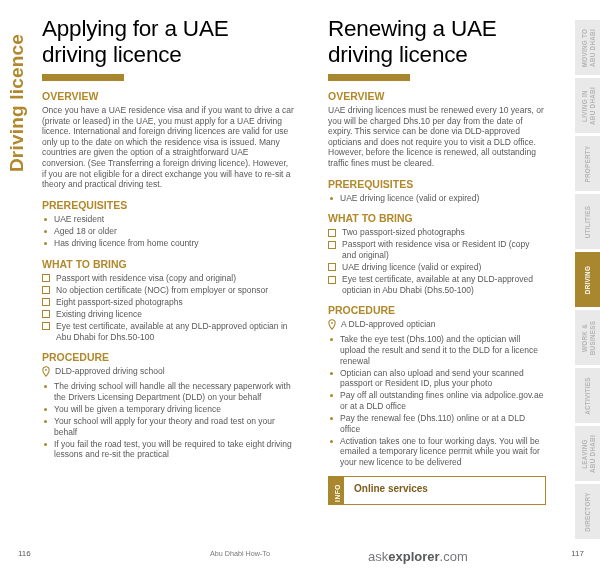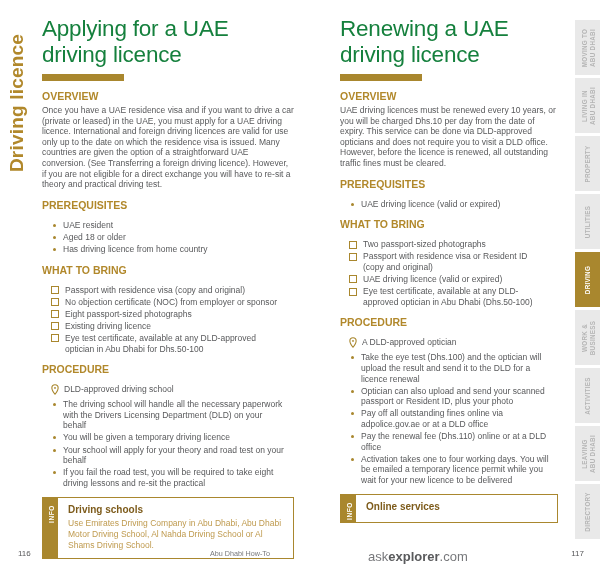--- a/index.html
+++ b/index.html
@@ -15,29 +15,29 @@
   .side-label-wrap{position:absolute;left:2px;top:8px;width:30px;height:190px;}
   .side-label{
     position:absolute;top:50%;left:50%;
     transform:translate(-50%,-50%) rotate(-90deg);
     white-space:nowrap;font-size:19px;font-weight:600;color:#B1882B;letter-spacing:0.2px;
   }
 
   
   .col{position:absolute;top:16px;}
   .left-col{left:42px;width:252px;}
-  .right-col{left:340px;width:218px;}
-
-  .page-title{font-size:22.5px;line-height:26px;font-weight:300;color:#15803d;letter-spacing:-0.2px;max-width:205px;}
+  .right-col{left:328px;width:218px;}
+
+  .page-title{font-size:22.5px;line-height:26px;font-weight:300;color:#000000;letter-spacing:-0.2px;max-width:205px;}
   .title-bar{width:82px;height:7px;background:#A9872E;margin-top:6px;}
 
   .sec-heading{font-size:10.5px;line-height:12px;font-weight:700;color:#B1882B;margin:9px 0 3px;}
   .body{font-size:8.5px;line-height:10.6px;color:#58595B;margin:0;}
 
-  .list{margin:9px;}
+  .list{margin:0;}
   .li{display:flex;align-items:flex-start;font-size:8.5px;line-height:10.6px;color:#58595B;margin-bottom:1.5px;}
   .bullet{width:3px;height:3px;border-radius:50%;background:#A9872E;margin:4px 7px 0 2px;flex:none;}
   .checkbox{width:6px;height:6px;border:1px solid #A9872E;margin:1.5px 6px 0 0;flex:none;background:#fff;}
   .pin{flex:none;margin:0 5px 0 0;}
 
   
   .info-box{display:flex;border:1px solid #A9872E;margin-top:9px;}
   .info-bar{width:15px;background:#A9872E;position:relative;flex:none;}
   .info-tag{
     position:absolute;top:16px;left:50%;
@@ -143,29 +143,20 @@
       <div class="li">
           <span class="bullet"></span>
           <span>Your school will apply for your theory and road test on your behalf</span>
         </div>
       <div class="li">
           <span class="bullet"></span>
           <span>If you fail the road test, you will be required to take eight driving lessons and re-sit the practical</span>
         </div>
     </div>
 
-    <div class="info-box">
-      <div class="info-bar">
-        <span class="info-tag">INFO</span>
-      </div>
-      <div class="info-content">
-        <div class="info-title">Driving schools</div>
-        <div class="info-body">Use Emirates Driving Company in Abu Dhabi, Abu Dhabi Motor Driving School, Al Nahda Driving School or Al Shams Driving School.</div>
-      </div>
-    </div>
   </div>
 
   <div class="col right-col">
     <div class="page-title">Renewing a UAE driving licence</div>
     <div class="title-bar"></div>
 
     <div class="sec-heading">OVERVIEW</div>
     <p class="body">UAE driving licences must be renewed every 10 years, or you will be charged Dhs.10 per day from the date of expiry. This service can be done via DLD-approved opticians and does not require you to visit a DLD office. However, before the licence is renewed, all outstanding traffic fines must be cleared.</p>
 
     <div class="sec-heading">PREREQUISITES</div>

